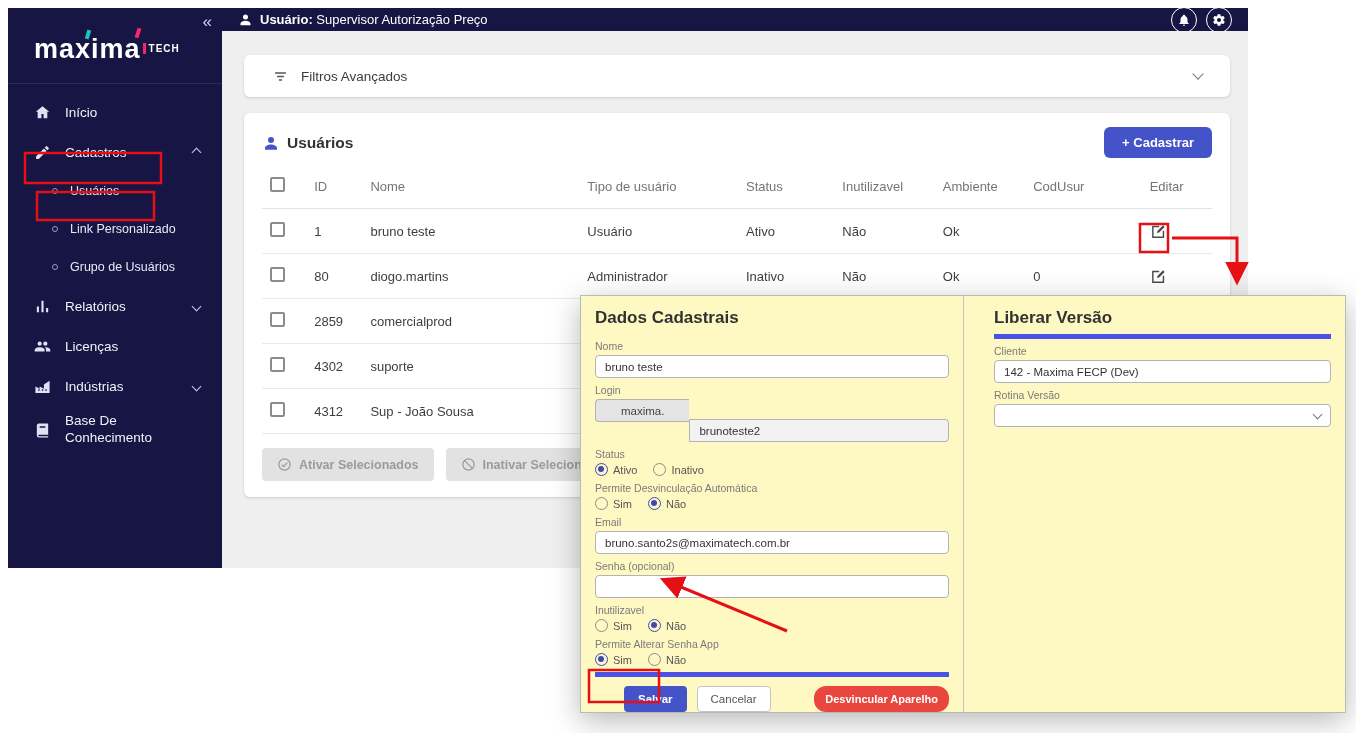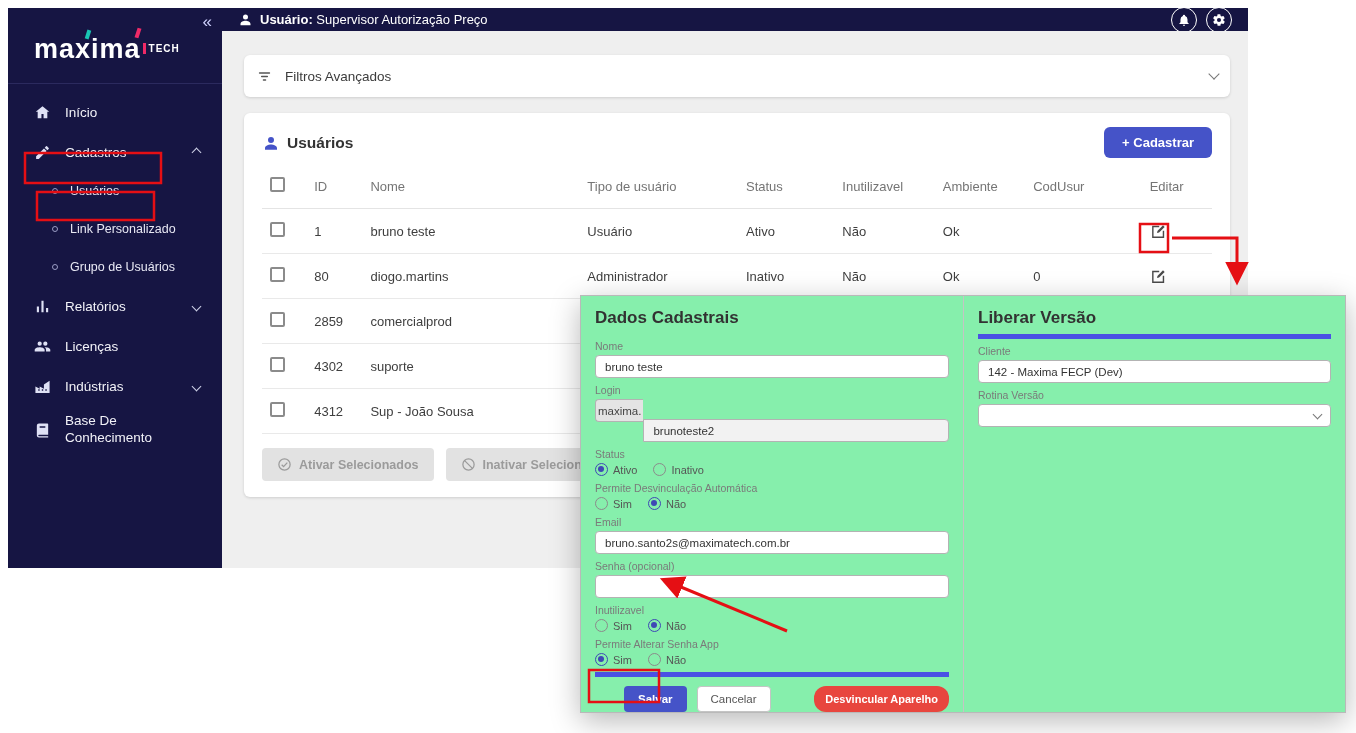--- a/index.html
+++ b/index.html
@@ -35,21 +35,21 @@
   .topbar { height:23px; background:#161543; color:#fff; display:flex; align-items:center; padding:0 16px; }
   .topbar-user { display:flex; align-items:center; gap:7px; font-size:13px; }
   .topbar-user .uicon svg { width:15px; height:15px; display:block; fill:#fff; }
   .topbar-actions { margin-left:auto; display:flex; gap:9px; }
   .circle-btn { width:26px; height:26px; border:1.5px solid #ffffff; border-radius:50%; display:flex; align-items:center; justify-content:center; cursor:pointer; }
   .circle-btn svg { width:14px; height:14px; fill:#fff; display:block; }
 
   .content { flex:1; background:#efefef; padding:24px 18px 0 22px; position:relative; }
 
   
-  .filters-card { background:#fff; border-radius:6px; height:42px; display:flex; align-items:center; gap:12px; padding:0 12px; box-shadow:0 1px 3px rgba(0,0,0,.14); }
+  .filters-card { background:#fff; border-radius:6px; height:42px; display:flex; align-items:center; gap:12px; padding:0 28px; box-shadow:0 1px 3px rgba(0,0,0,.14); }
   .filters-card .ficon svg { width:17px; height:17px; display:block; stroke:#555; fill:none; stroke-width:2; stroke-linecap:round; }
   .filters-label { font-size:13.5px; color:#3c3c3c; }
   .filters-chev { margin-left:auto; width:8px; height:8px; border-right:1.6px solid #777; border-bottom:1.6px solid #777; transform:rotate(45deg); margin-top:-4px; cursor:pointer; }
 
   
   .users-card { margin-top:16px; background:#fff; border-radius:6px; box-shadow:0 1px 3px rgba(0,0,0,.14); padding:14px 18px 16px; }
   .card-head { display:flex; align-items:center; }
   .card-title-wrap { display:flex; align-items:center; gap:7px; }
   .card-title-wrap svg { width:18px; height:18px; fill:#4553c8; display:block; }
   .card-title { font-size:15.5px; font-weight:bold; color:#333; }
@@ -60,31 +60,31 @@
   table.users td { font-size:13px; color:#3e3e3e; text-align:left; padding:13px 8px; border-bottom:1px solid #e9e9e9; }
   .cb { width:15px; height:15px; border:2px solid #8b8b8b; border-radius:2px; display:inline-block; cursor:pointer; }
   .edit-glyph svg { width:17px; height:17px; fill:#4a4a4a; display:block; cursor:pointer; }
   col.c-cb{width:44px} col.c-id{width:56px} col.c-nome{width:216px} col.c-tipo{width:158px} col.c-status{width:96px} col.c-inut{width:100px} col.c-amb{width:90px} col.c-cod{width:116px} col.c-edit{width:70px}
 
   .card-actions { margin-top:14px; display:flex; gap:12px; }
   .btn-muted { display:inline-flex; align-items:center; gap:7px; background:#e2e2e2; color:#9b9b9b; border:none; font-family:inherit; font-size:12.5px; font-weight:bold; padding:9px 15px; border-radius:4px; cursor:pointer; }
   .btn-muted svg { width:15px; height:15px; display:block; stroke:#9b9b9b; fill:none; stroke-width:2; }
 
   
-  .modal { position:absolute; left:580px; top:295px; width:766px; height:418px; display:flex; background:#86efac; border:1px solid #b9b9b9; box-shadow:0 8px 28px rgba(0,0,0,.28); z-index:50; }
+  .modal { position:absolute; left:580px; top:295px; width:766px; height:418px; display:flex; background:#fef9c3; border:1px solid #b9b9b9; box-shadow:0 8px 28px rgba(0,0,0,.28); z-index:50;gap:16px; }
   .panel { padding:12px 14px; display:flex; flex-direction:column; }
   .panel-left { width:383px; border-right:1px solid #c4c4c4; }
   .panel-right { flex:1; }
   .panel-title { font-size:17px; font-weight:bold; color:#323232; }
   .blue-bar { height:5px; background:#4a51e4; margin-top:6px; }
   .fld { margin-top:6px; }
   .fld-label { font-size:10.5px; color:#7a7a7a; margin-bottom:3px; }
   .fld-input { border:1px solid #b3b3b3; border-radius:4px; height:23px; display:flex; align-items:center; padding:0 9px; font-size:11.5px; color:#333; background:#fff; }
   .login-row { display:flex; }
-  .login-prefix { border:1px solid #b3b3b3; border-right:none; border-radius:4px 0 0 4px; background:#e4e4e4; height:23px; display:flex; align-items:center; padding:0 2px; font-size:11.5px; color:#444; }
+  .login-prefix { border:1px solid #b3b3b3; border-right:none; border-radius:4px 0 0 4px; background:#e4e4e4; height:23px; display:flex; align-items:center; padding:0 25px; font-size:11.5px; color:#444; }
   .login-input { flex:1; border-radius:0 4px 4px 0; background:#f2f2f2;margin-top:20px; }
   .radio-row { display:flex; gap:16px; margin-top:2px; }
   .radio-opt { display:flex; align-items:center; gap:5px; font-size:11px; color:#555; cursor:pointer; }
   .radio { width:13px; height:13px; border:1.6px solid #8b8b8b; border-radius:50%; position:relative; flex-shrink:0; }
   .radio.on { border-color:#3f48b5; }
   .radio.on::after { content:""; position:absolute; left:2.2px; top:2.2px; width:6.2px; height:6.2px; border-radius:50%; background:#3f48b5; }
   .m-footer { margin-top:auto; }
   .m-buttons { display:flex; align-items:center; gap:10px; margin-top:9px;padding-left:29px; }
   .btn-salvar { background:#4553c8; color:#fff; border:none; font-family:inherit; font-size:11.5px; font-weight:bold; padding:7px 14px; border-radius:4px; cursor:pointer; }
   .btn-cancelar { background:#fff; color:#555; border:1px solid #c4c4c4; font-family:inherit; font-size:11.5px; padding:6px 13px; border-radius:4px; cursor:pointer; }

